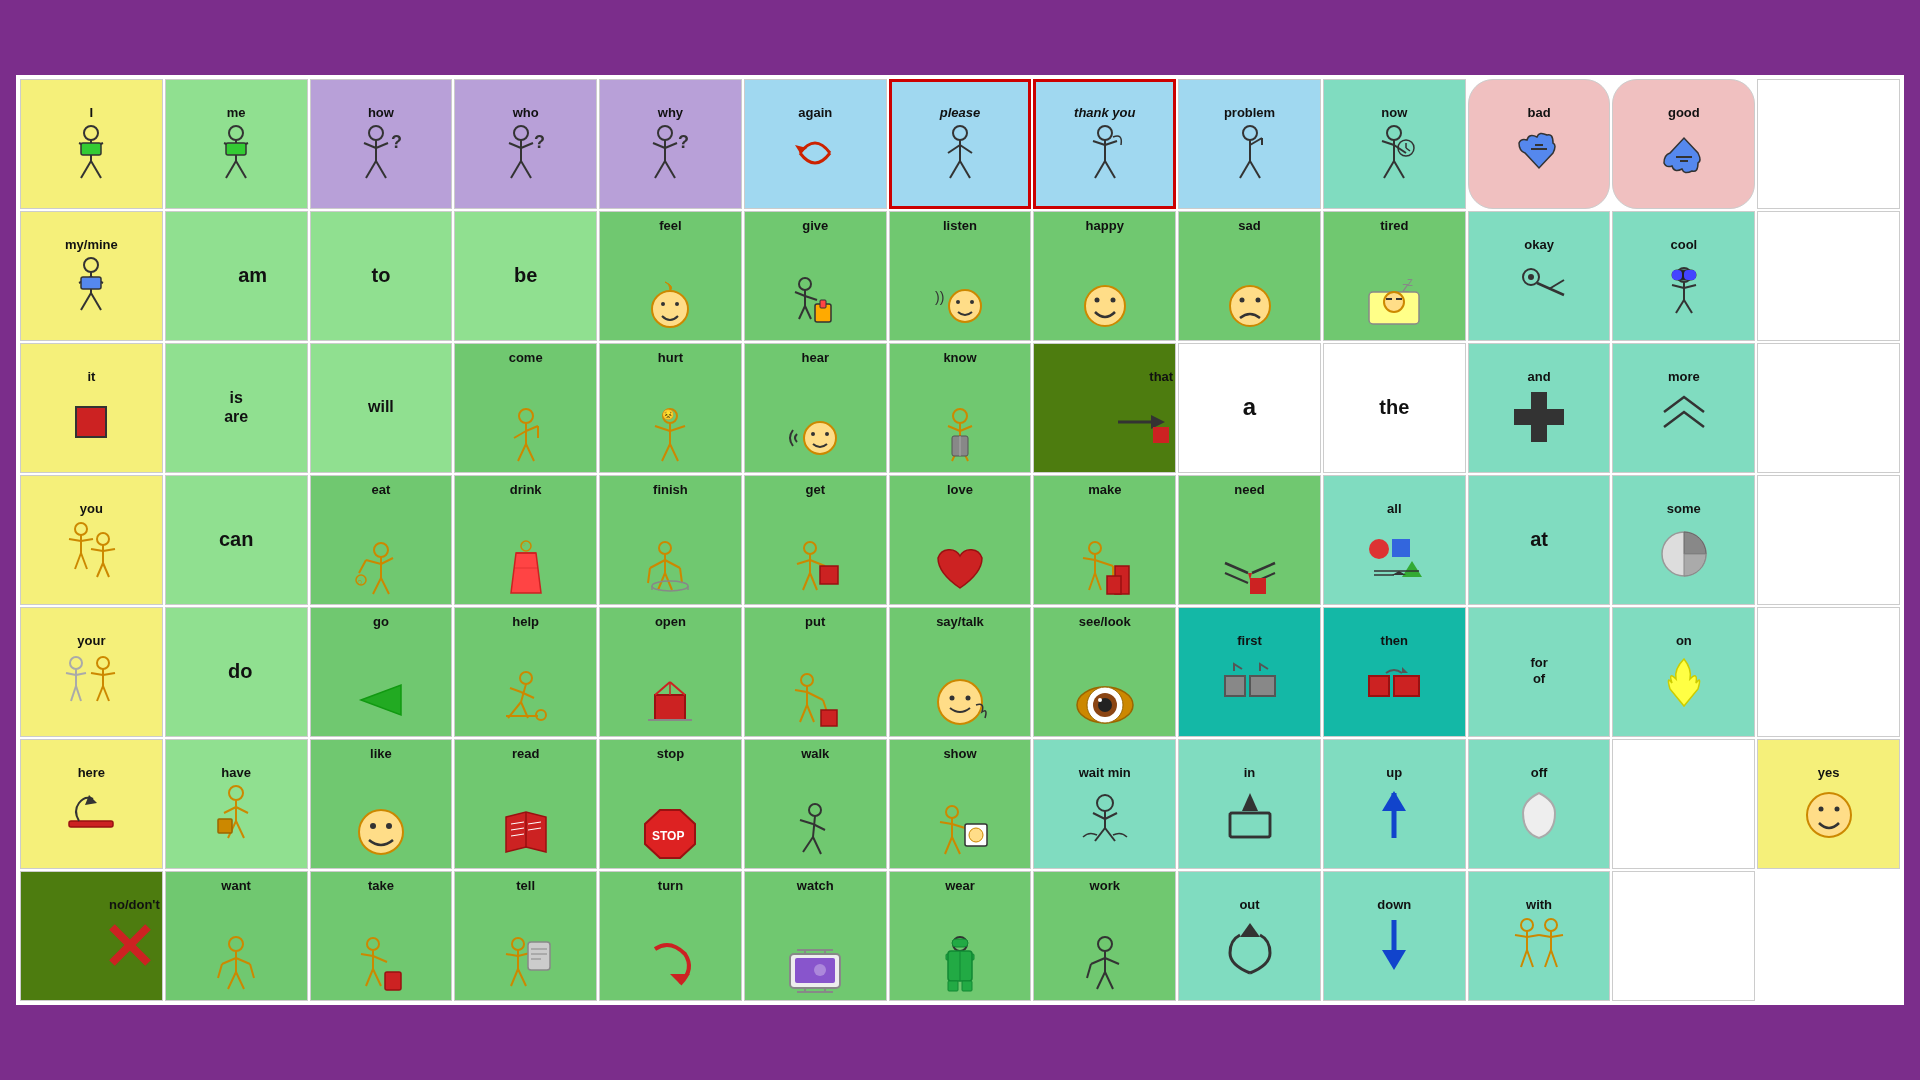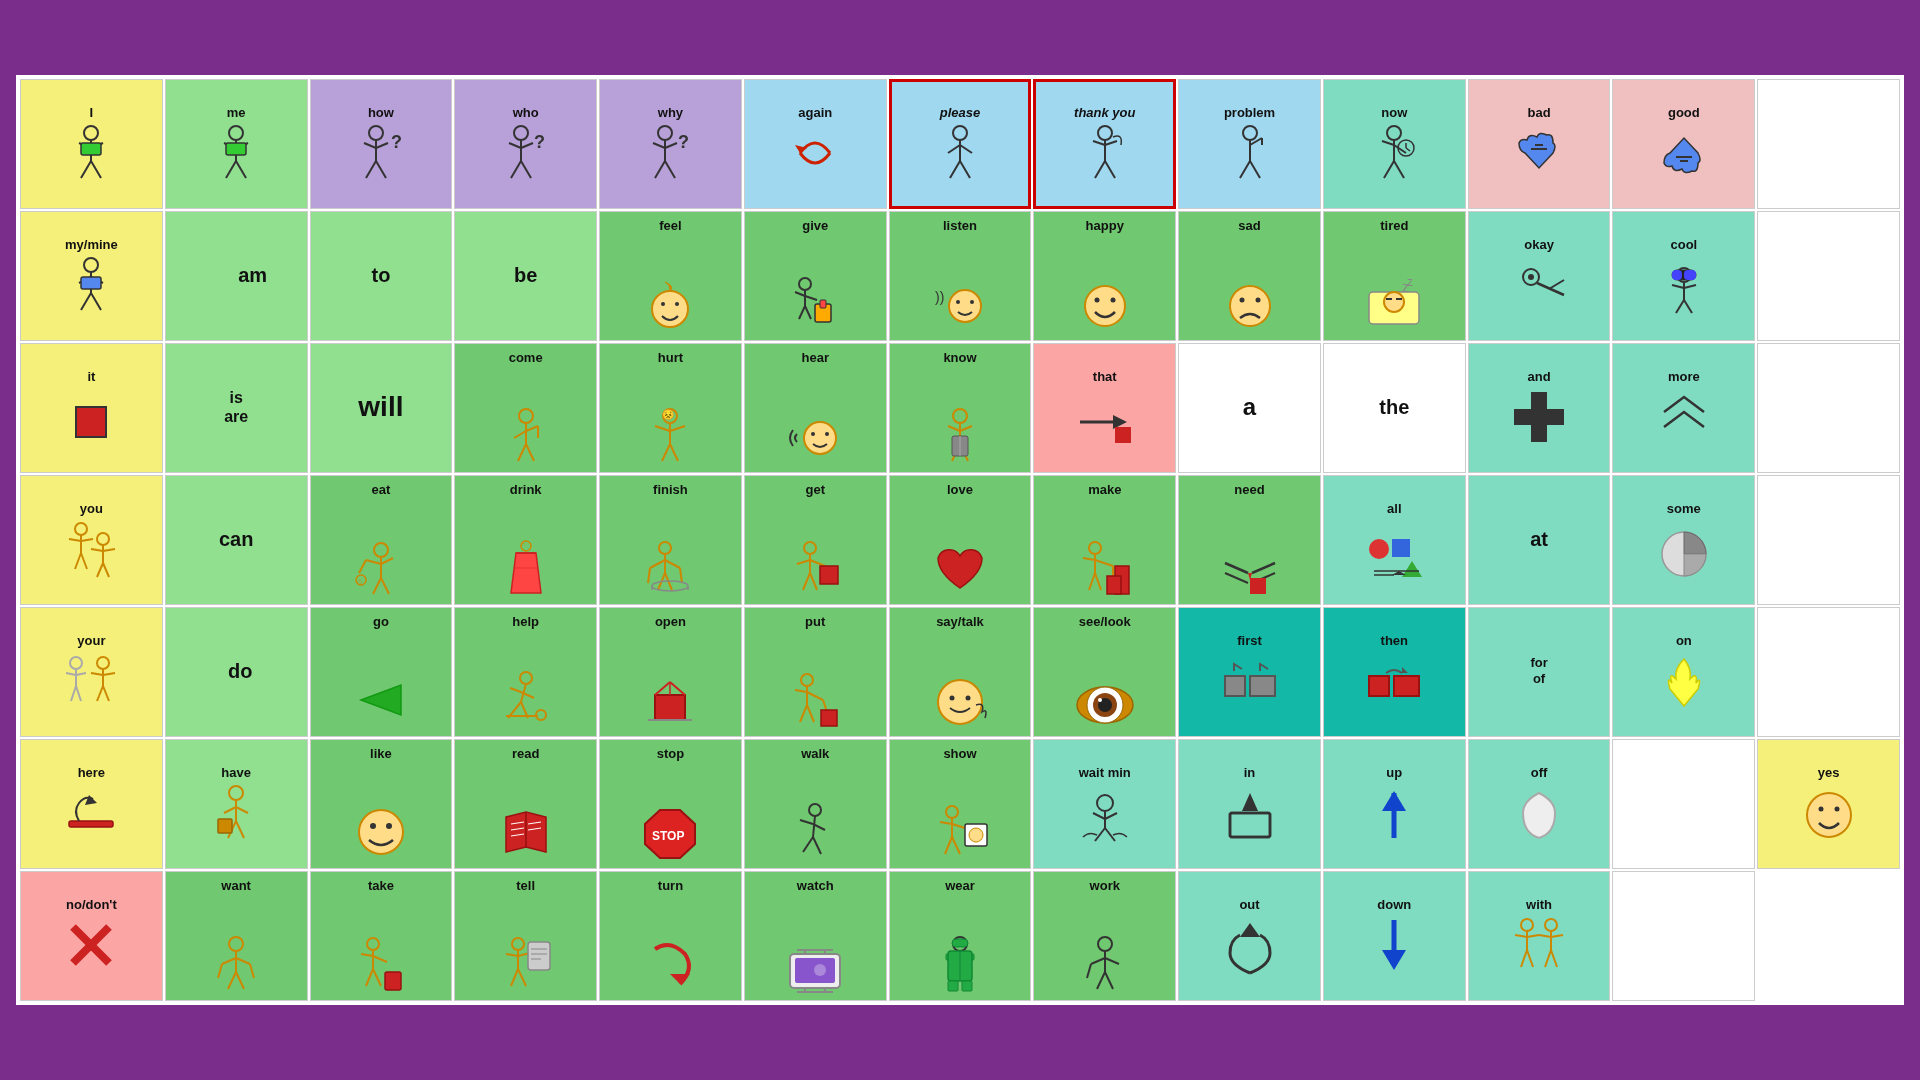--- a/index.html
+++ b/index.html
@@ -39,22 +39,22 @@
       margin-bottom: 2px;
       line-height: 1.2;
     }
     
     .bg-yellow { background: #f5f07a; }
     .bg-purple { background: #b8a0d8; }
     .bg-blue-light { background: #a0d8f0; }
     .bg-green { background: #90e090; }
     .bg-green2 { background: #70c870; gap: 38px; }
     .bg-teal { background: #80dcc0; }
-    .bg-pink { background: #f0c0c0; }
-    .bg-pink2 { background: #fca5a5; }
+    .bg-pink { background: #f0c0c0; border-radius: 25px; }
+    .bg-pink2 { background: #4d7c0f; align-items: flex-end; }
     .bg-white { background: #ffffff; }
     .bg-gray { background: #14b8a6; }
     .border-red { border: 3px solid #cc0000 !important; font-style: italic; }
     .cell-img {
       width: 60px;
       height: 60px;
       display: flex;
       align-items: center;
       justify-content: center;
       font-size: 40px;
@@ -355,21 +355,21 @@
       <svg viewBox="0 0 60 60" fill="none">
         <rect x="15" y="20" width="30" height="30" fill="#cc2222" stroke="#333" stroke-width="2"></rect>
       </svg>
     </div>
   </div>
   <div class="cell bg-green">
     <div class="label" style="font-size:16px;font-weight:bold;white-space:pre-line;">is
 are</div>
   </div>
   <div class="cell bg-green">
-    <div class="label" style="font-size:28px;font-weight:bold;">will</div>
+    <div class="label" style="font-size:16px;font-weight:bold;">will</div>
   </div>
   <div class="cell bg-green2">
     <div class="label">come</div>
     <div class="cell-img">
       <svg viewBox="0 0 60 60" fill="none">
         <circle cx="30" cy="10" r="7" stroke="#cc8800" stroke-width="2" fill="none"></circle>
         <line x1="30" y1="17" x2="30" y2="38" stroke="#cc8800" stroke-width="2"></line>
         <line x1="30" y1="25" x2="42" y2="20" stroke="#cc8800" stroke-width="2"></line>
         <line x1="42" y1="20" x2="42" y2="32" stroke="#cc8800" stroke-width="2"></line>
         <line x1="30" y1="25" x2="18" y2="32" stroke="#cc8800" stroke-width="2"></line>

